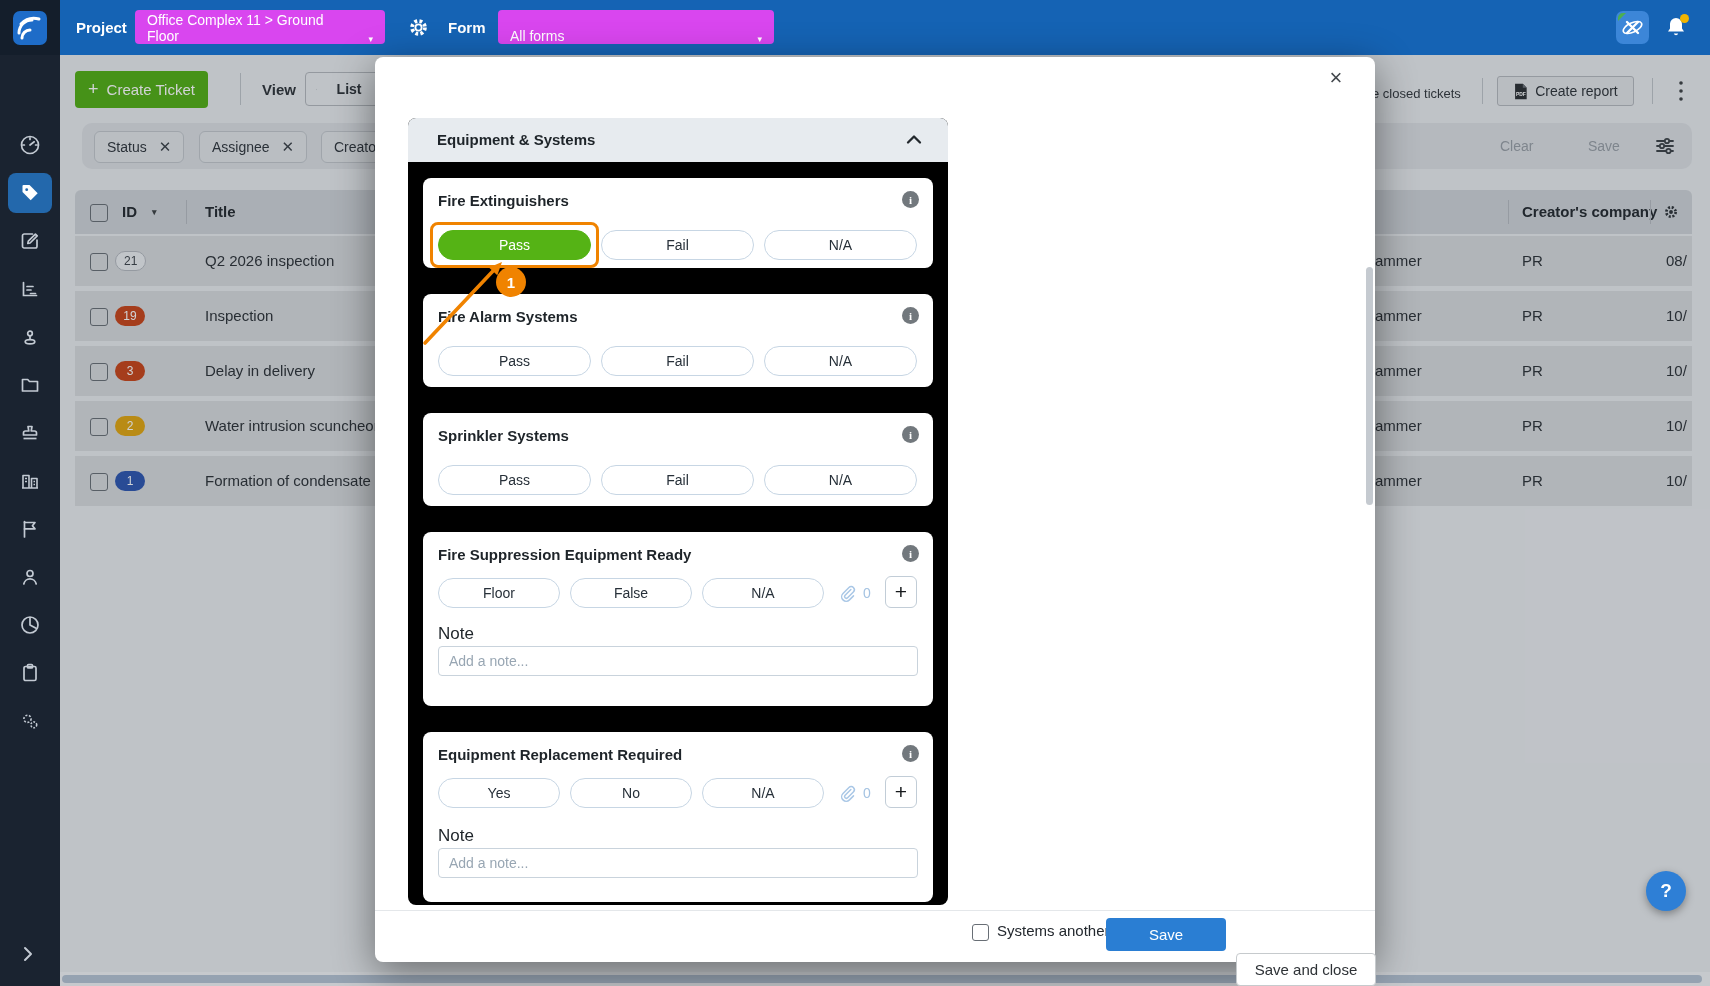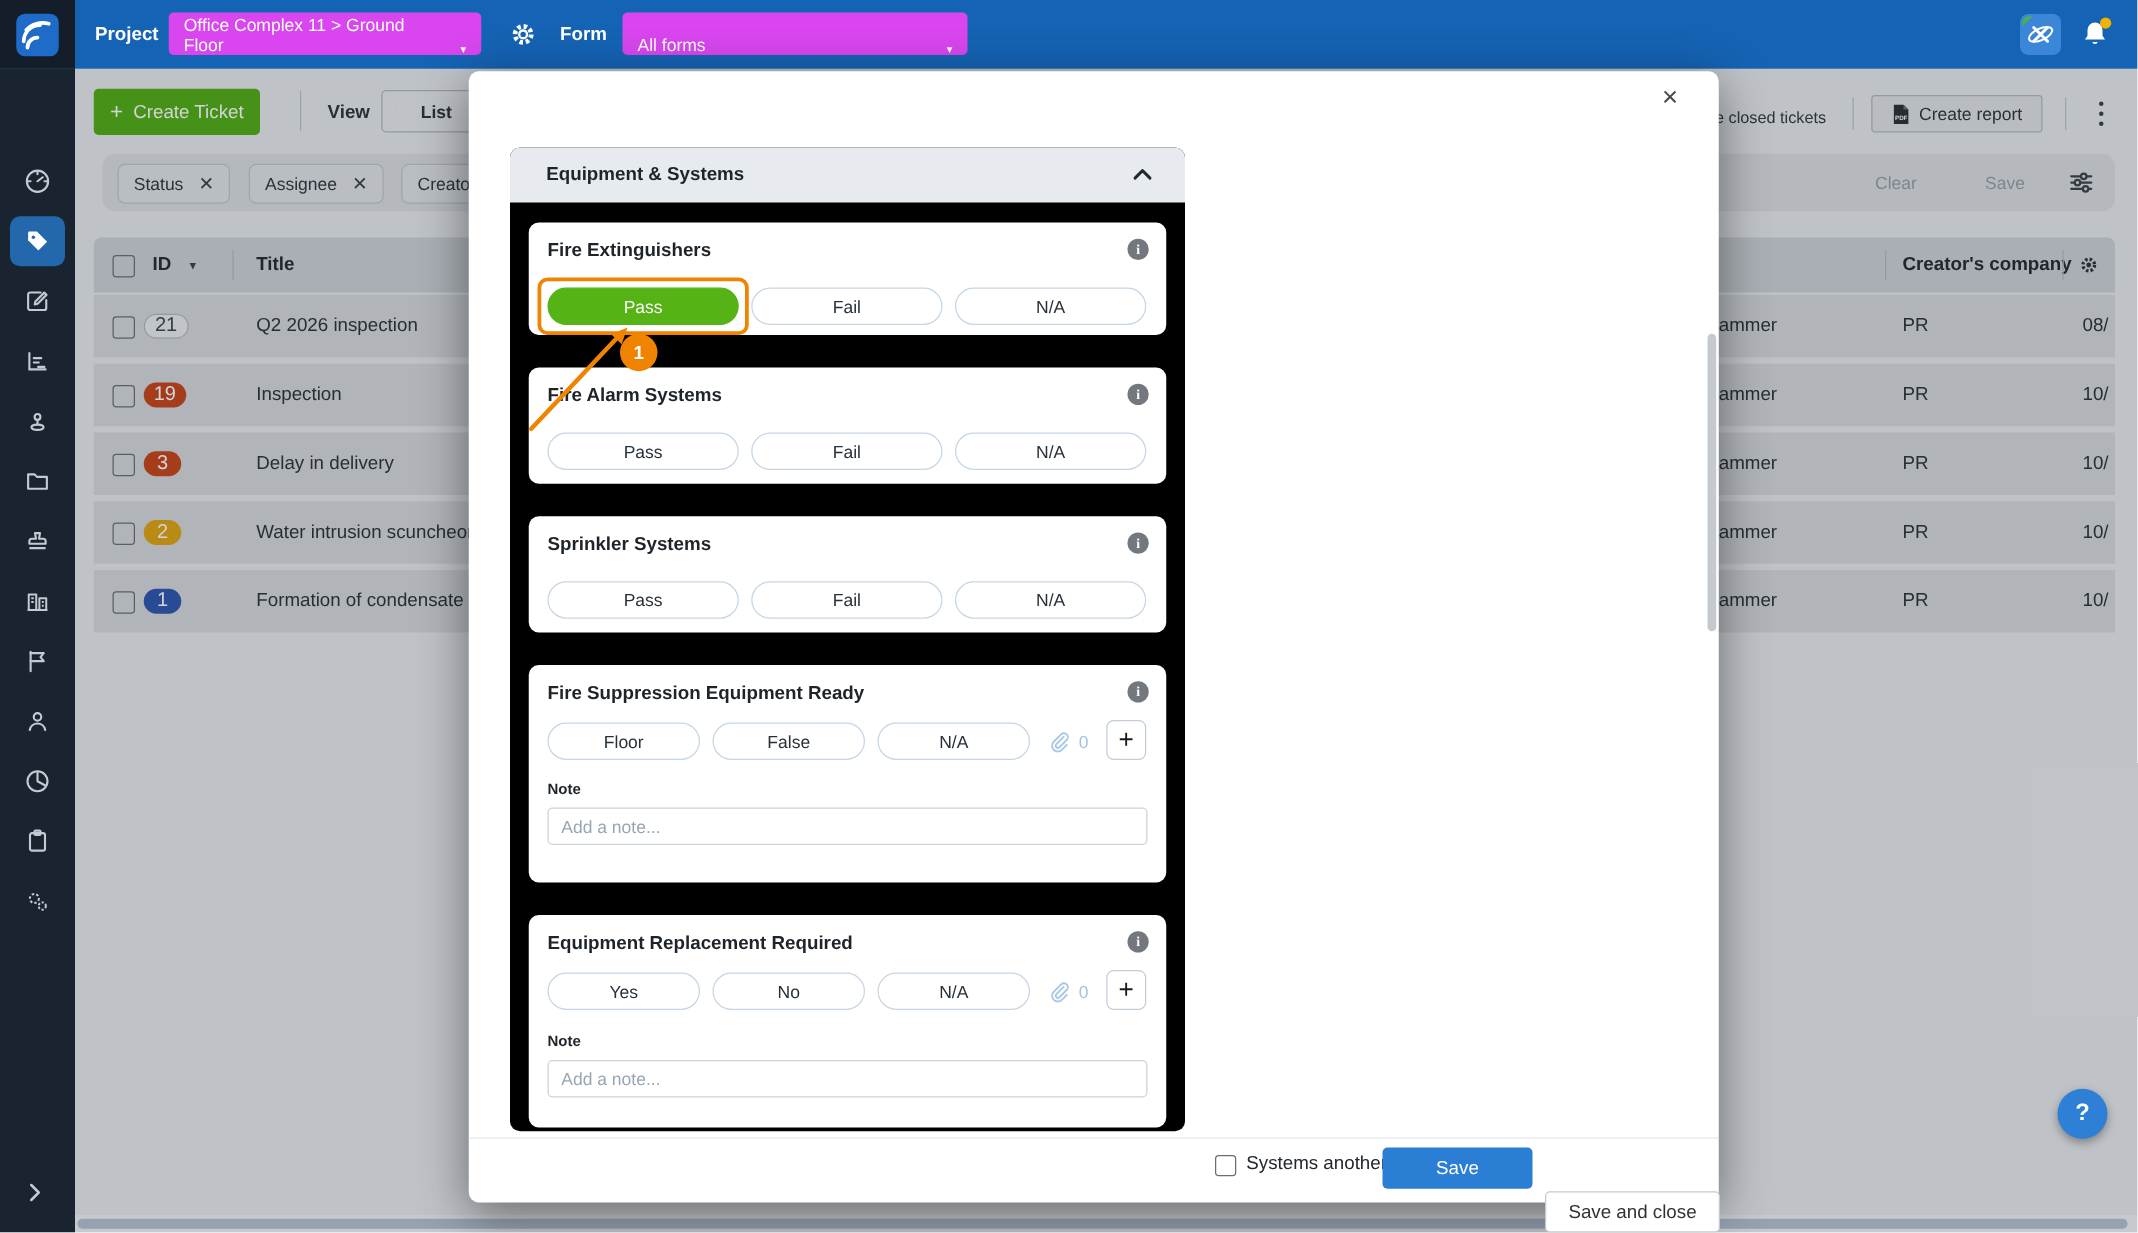--- a/index.html
+++ b/index.html
@@ -32,21 +32,21 @@
   .chip .x{font-size:15px;color:#3a4046;cursor:pointer}
   .muted-act{position:absolute;top:8px;height:30px;line-height:30px;font-size:14px;color:#989ea5;cursor:pointer}
   
   #thead{position:absolute;left:15px;top:135px;width:1617px;height:44px;background:#cfd3d7;border-radius:6px 6px 0 0}
   .cbx{position:absolute;width:16px;height:16px;border:1.5px solid #686e75;border-radius:3px;background:transparent;cursor:pointer}
   .hcell{position:absolute;top:0;height:44px;line-height:44px;font-weight:bold;font-size:15px;color:#23282e}
   .row{position:absolute;left:15px;width:1617px;height:50px;background:#d8dadd;overflow:hidden;cursor:pointer}
   .rtitle{position:absolute;left:130px;top:0;height:50px;line-height:50px;font-size:15px;color:#2c3136;white-space:nowrap}
   .rfrag{position:absolute;top:0;height:50px;line-height:50px;font-size:15px;color:#2c3136;white-space:nowrap}
   .badge{position:absolute;left:40px;top:15px;min-width:30px;height:20px;border-radius:10px;display:flex;
-         align-items:center;justify-content:center;font-size:16px;box-sizing:border-box;padding:0 8px}
+         align-items:center;justify-content:center;font-size:12px;box-sizing:border-box;padding:0 8px}
   .b-neutral{background:#eceef0;border:1px solid #b4b8be;color:#3e444b}
   .b-red{background:#c84418;color:#fff}
   .b-amber{background:#e1a510;color:#fff}
   .b-blue{background:#2d55b0;color:#fff}
   #hscroll-strip{position:absolute;left:0px;bottom:0;width:1650px;height:14px;background:#f2f3f5}
   #hscroll-bar{position:absolute;left:2px;bottom:3px;width:1640px;height:8px;background:#b5c2d2;border-radius:4px;cursor:pointer}
   
   #dim{position:absolute;left:60px;top:55px;right:0;bottom:0;background:rgba(26,35,46,.20);z-index:5}
   
   #modal{position:absolute;left:375px;top:57px;width:1000px;height:905px;background:#fff;border-radius:8px;
@@ -63,21 +63,21 @@
         font-family:"Liberation Serif",serif;cursor:pointer}
   .pill{position:absolute;height:30px;border:1px solid #c7d6e4;border-radius:16px;background:#fff;display:flex;
         align-items:center;justify-content:center;font-size:14px;color:#273039;box-sizing:border-box;cursor:pointer}
   .pill.sel{background:#55b315;border-color:#55b315;color:#fff}
   .pill.w-lg{width:153px;top:52px}
   .pill.w-sm{width:122px;top:46px}
   .att-count{position:absolute;left:440px;top:46px;height:30px;line-height:30px;font-size:14px;color:#a4c3e2}
   .plus-btn{position:absolute;left:462px;top:44px;width:32px;height:32px;border:1px solid #c2cdd7;border-radius:6px;
             background:#fff;font-size:21px;color:#16191c;display:flex;align-items:center;justify-content:center;
             box-sizing:border-box;cursor:pointer}
-  .note-label{position:absolute;left:15px;font-weight:bold;font-size:12px;color:#1e2429}
+  .note-label{position:absolute;left:15px;font-weight:normal;font-size:17px;color:#1e2429}
   .note-input{position:absolute;left:15px;width:480px;height:30px;border:1px solid #c9d3dc;border-radius:4px;
               font-size:14px;color:#333;padding:0 10px;box-sizing:border-box;font-family:inherit;background:#fff}
   .note-input::placeholder{color:#98a6b3}
   
   #anno-rect{position:absolute;left:55px;top:165px;width:169px;height:46px;border:3px solid #f08300;border-radius:8px;
              box-sizing:border-box;pointer-events:none}
   #anno-step{position:absolute;left:121px;top:210px;width:30px;height:30px;border-radius:50%;background:#f08300;
              color:#fff;font-weight:bold;font-size:15px;display:flex;align-items:center;justify-content:center}
   #modal-scrollbar{position:absolute;left:991px;top:210px;width:7px;height:238px;background:#c5cad0;border-radius:4px;cursor:pointer}
   #modal-footer-line{position:absolute;left:0;top:853px;width:1000px;height:1px;background:#e4e7ea}

